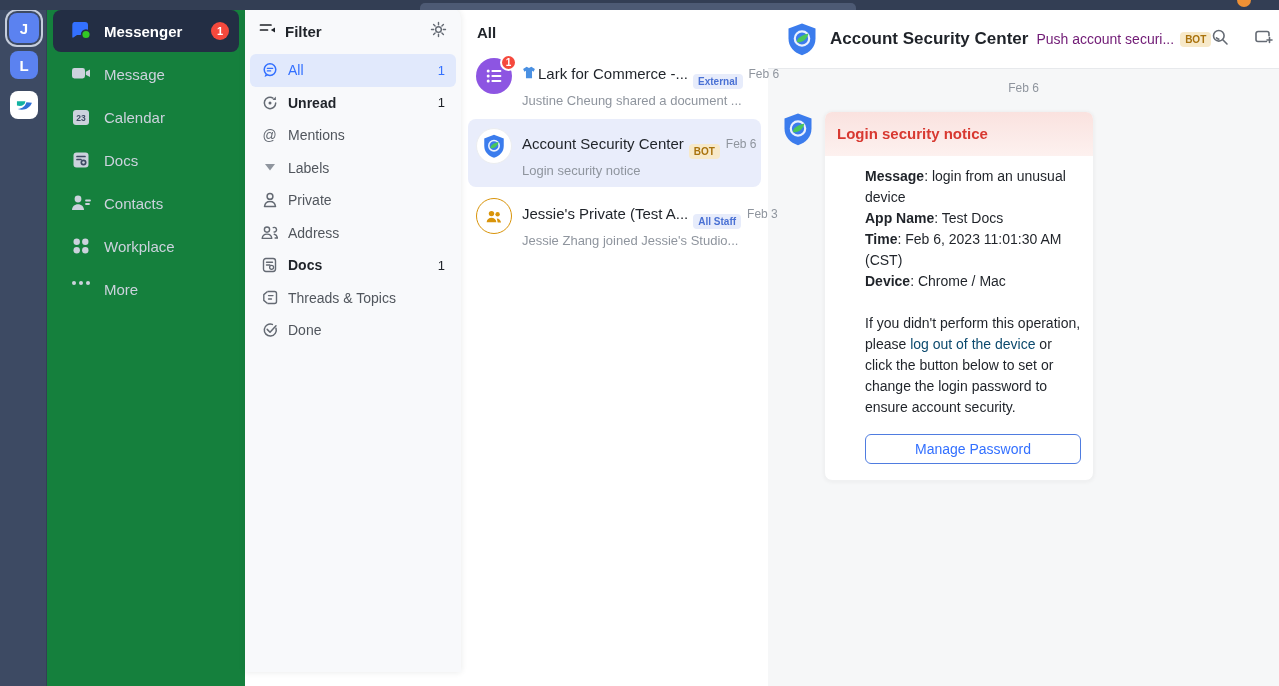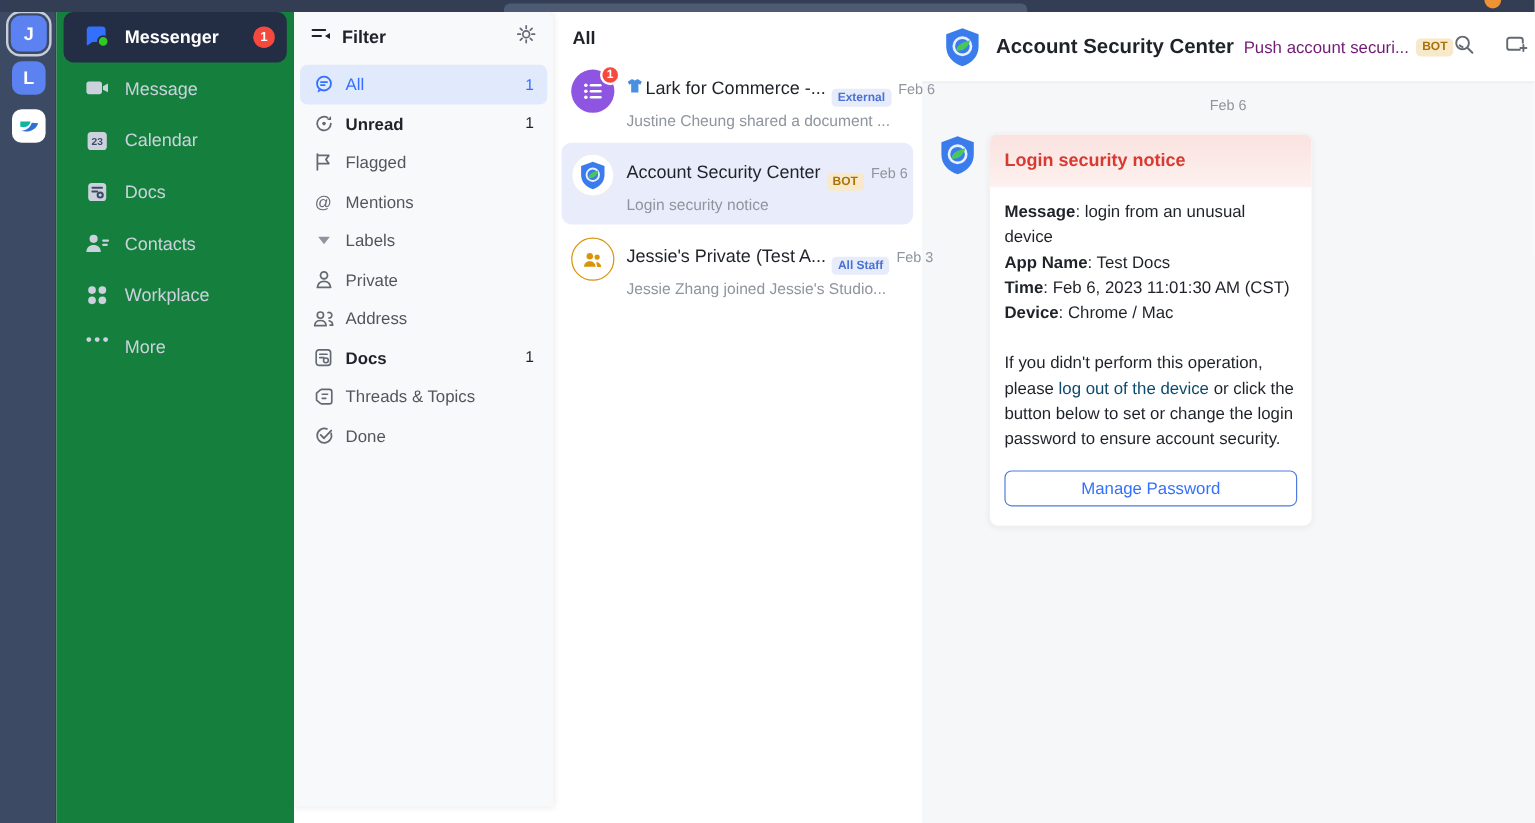--- a/index.html
+++ b/index.html
@@ -81,21 +81,21 @@
   .ch-actions svg { cursor:pointer; }
 
   .chat-body { position:relative; height:calc(100% - 59px); }
   .date-sep { text-align:center; font-size:12px; color:#8f959e; padding-top:12px; }
   .msg-row { display:flex; padding:16px 0 0 12px; align-items:flex-start; }
   .msg-avatar { width:36px; height:36px; flex:none; }
   .card { width:270px; margin-left:8px; background:#fff; border-radius:8px; border:1px solid #f0f1f2;
     box-shadow:0 1px 4px rgba(31,35,41,.05); overflow:hidden; }
   .card-header { background:linear-gradient(180deg,#fae2df 0%,#fdf1ef 100%); padding:13px 12px; }
   .card-title { color:#d83931; font-size:15px; font-weight:700; }
-  .card-body { padding:10px 12px 16px 12px; font-size:14px; line-height:21px; color:#1f2329; }
+  .card-body { padding:10px 12px 16px 12px; font-size:14px; line-height:21px; color:#1f2329;margin-left:28px; }
   .field b { font-weight:700; }
   .para { margin-top:21px; }
   .para a { color:#0c4a6e; text-decoration:none; cursor:pointer; }
   .manage-btn { display:block; width:100%; margin-top:16px; height:30px; background:#fff; border:1px solid #4f7ce0;
     border-radius:6px; color:#3370ff; font-size:14px; font-family:inherit; cursor:pointer; }
 </style>
 </head>
 <body>
 
 <div class="topbar">
@@ -220,29 +220,20 @@
     <div class="fp-row bold">
       <span class="fp-icon">
         <svg width="16" height="16" viewBox="0 0 16 16">
           <path d="M13.7 8A5.7 5.7 0 1 1 11 3.1" fill="none" stroke="#646a73" stroke-width="1.5" stroke-linecap="round"></path>
           <path d="M13.9 1.6v3.4h-3.4z" fill="#646a73"></path>
           <circle cx="8" cy="8" r="1.5" fill="#646a73"></circle>
         </svg>
       </span>
       <span class="fp-label">Unread</span>
       <span class="fp-count">1</span>
-    </div>
-    <div class="fp-row">
-      <span class="fp-icon">
-        <svg width="15" height="16" viewBox="0 0 15 16">
-          <path d="M2.5 1.5v13M2.5 2.5h9.5L9.6 5.9l2.4 3.4H2.5" fill="none" stroke="#646a73" stroke-width="1.5" stroke-linecap="round" stroke-linejoin="round"></path>
-        </svg>
-      </span>
-      <span class="fp-label">Flagged</span>
-      <span class="fp-count"></span>
     </div>
     <div class="fp-row">
       <span class="fp-icon at-glyph">@</span>
       <span class="fp-label">Mentions</span>
       <span class="fp-count"></span>
     </div>
     <div class="fp-row">
       <span class="fp-icon">
         <svg width="10" height="7" viewBox="0 0 10 7">
             <path d="M0 0h10L5 6.5z" fill="#8f959e"></path>

